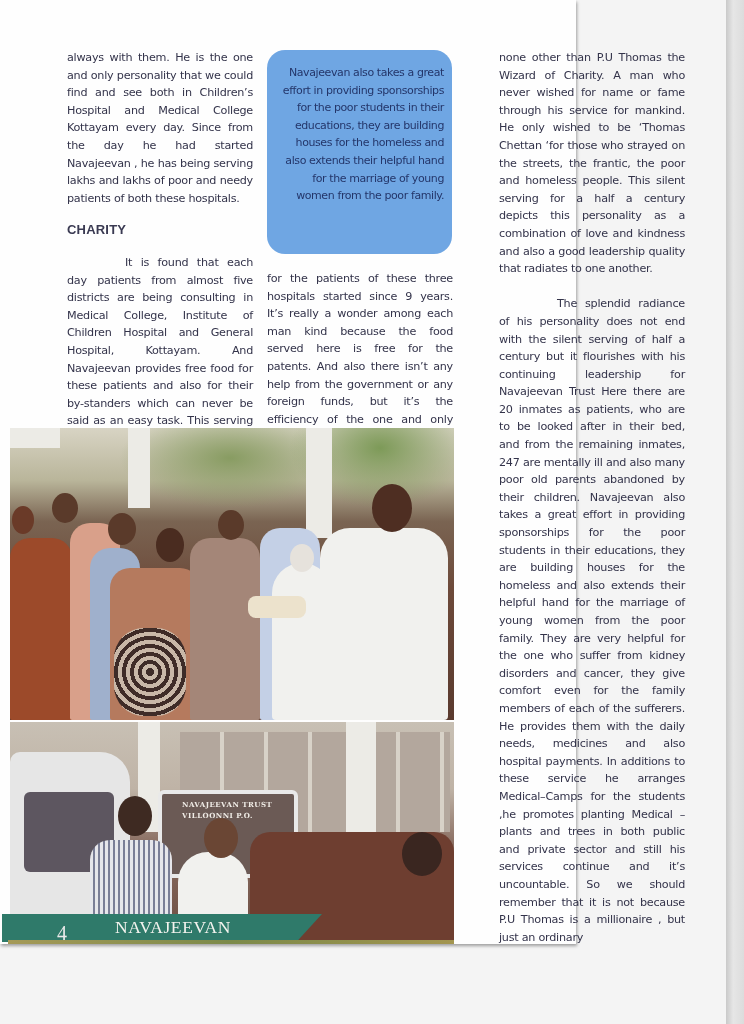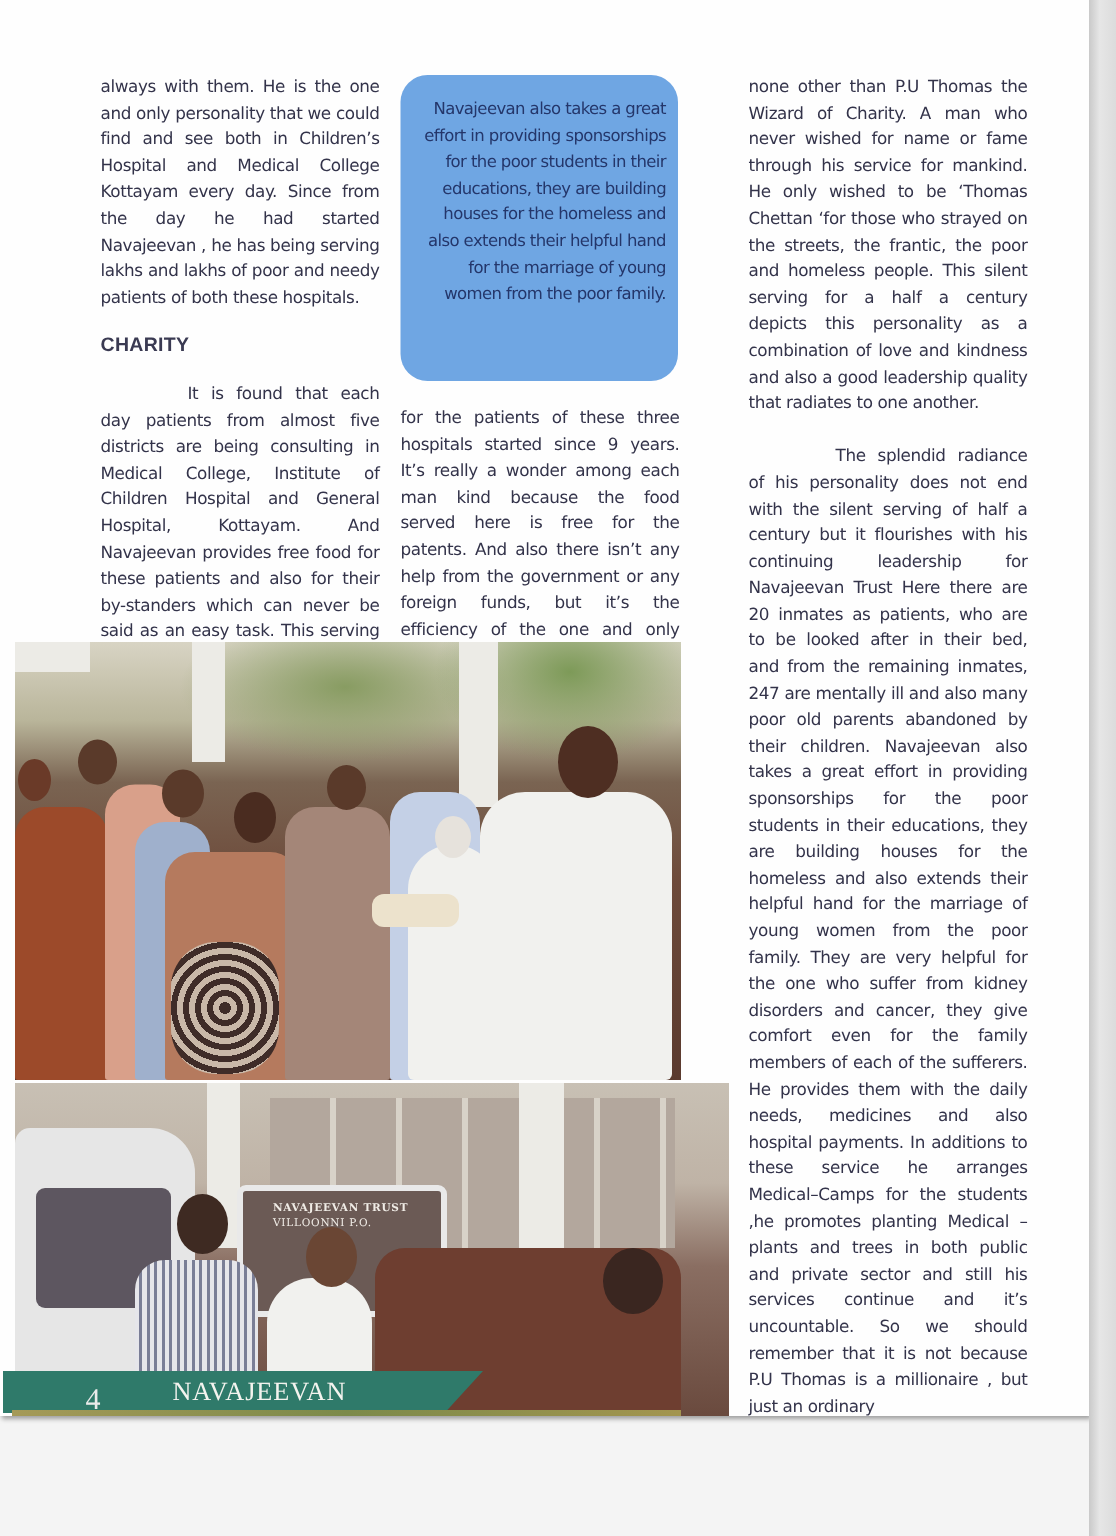--- a/index.html
+++ b/index.html
@@ -2,21 +2,21 @@
 <html><head>
 <meta charset="utf-8">
 <style>
   html, body { margin: 0; padding: 0; }
   body {
     width: 744px; height: 1024px; position: relative; overflow: hidden;
     background: #f4f4f4;
     font-family: "Liberation Sans", sans-serif;
   }
   .page {
-    position: absolute; left: 0; top: 0; width: 726px; height: 944px;
+    position: absolute; left: 0; top: 0; width: 576px; height: 944px;
     background: #fefefe;
     box-shadow: 1px 2px 3px rgba(0,0,0,0.35);
   }
   .spine {
     position: absolute; right: 0; top: 0; width: 18px; height: 1024px;
     background: linear-gradient(to right, #c9c9c9, #e6e6e6 40%, #dcdcdc);
   }
   .col {
     position: absolute; color: #33334a;
     font-size: 11.2px; line-height: 17.6px; text-align: justify;
@@ -47,21 +47,20 @@
     left: 10px; top: 428px; width: 444px; height: 292px;
     background:
       radial-gradient(ellipse 90px 60px at 370px 20px, #7d9a58 0%, rgba(125,154,88,0) 100%),
       radial-gradient(ellipse 110px 50px at 220px 30px, #889c62 0%, rgba(136,156,98,0) 100%),
       linear-gradient(to bottom, #d8d4c4 0%, #b9b59a 18%, #7a6452 32%, #6d4a3a 55%, #5a3a2e 100%);
   }
   #photo2 {
     left: 10px; top: 722px; width: 444px; height: 222px;
     background:
       linear-gradient(to bottom, #c8c0b4 0%, #bfb3a6 30%, #8a6e62 55%, #6a4a3e 100%);
-    padding-left: 32px;
   }
   .pillar { position: absolute; background: #ecebe6; }
   .person-head { position: absolute; border-radius: 50%; background: #5a3a2a; }
   .shirt-white { position: absolute; background: #f1f1ee; border-radius: 30px 30px 4px 4px; }
   .cloth { position: absolute; border-radius: 20px 20px 2px 2px; }
   .van {
     position: absolute; left: 0; top: 30px; width: 120px; height: 192px;
     background: #e6e6e6; border-radius: 10px 30px 0 0;
   }
   .van-window { position: absolute; left: 14px; top: 40px; width: 90px; height: 80px; background: #5d5660; border-radius: 6px; }
@@ -150,21 +149,21 @@
   <div class="photo" id="photo2">
     <div class="building-glass"></div>
     <div class="pillar" style="left:128px;top:0;width:22px;height:110px;"></div>
     <div class="pillar" style="left:336px;top:0;width:30px;height:110px;"></div>
     <div class="van">
       <div class="van-window"></div>
     </div>
     <div class="sign">
       <div class="sign-text">
         <div>NAVAJEEVAN TRUST</div>
-        <div style="font-weight:normal;margin-top:2px;">VILLOONNI P.O.</div>
+        <div style="font-weight:bold;margin-top:2px;">VILLOONNI P.O.</div>
       </div>
     </div>
     <div class="cloth" style="left:80px;top:118px;width:82px;height:104px;background:repeating-linear-gradient(to right,#e6e6ea 0 3px,#7a7e96 3px 5px);"></div>
     <div class="shirt-white" style="left:168px;top:130px;width:70px;height:92px;"></div>
     <div class="cloth" style="left:240px;top:110px;width:204px;height:112px;background:#6e3e30;"></div>
     <div class="person-head" style="left:108px;top:74px;width:34px;height:40px;background:#3e2a22;"></div>
     <div class="person-head" style="left:194px;top:96px;width:34px;height:40px;background:#6a4634;"></div>
     <div class="person-head" style="left:392px;top:110px;width:40px;height:44px;background:#3a2620;"></div>
   </div>
 

